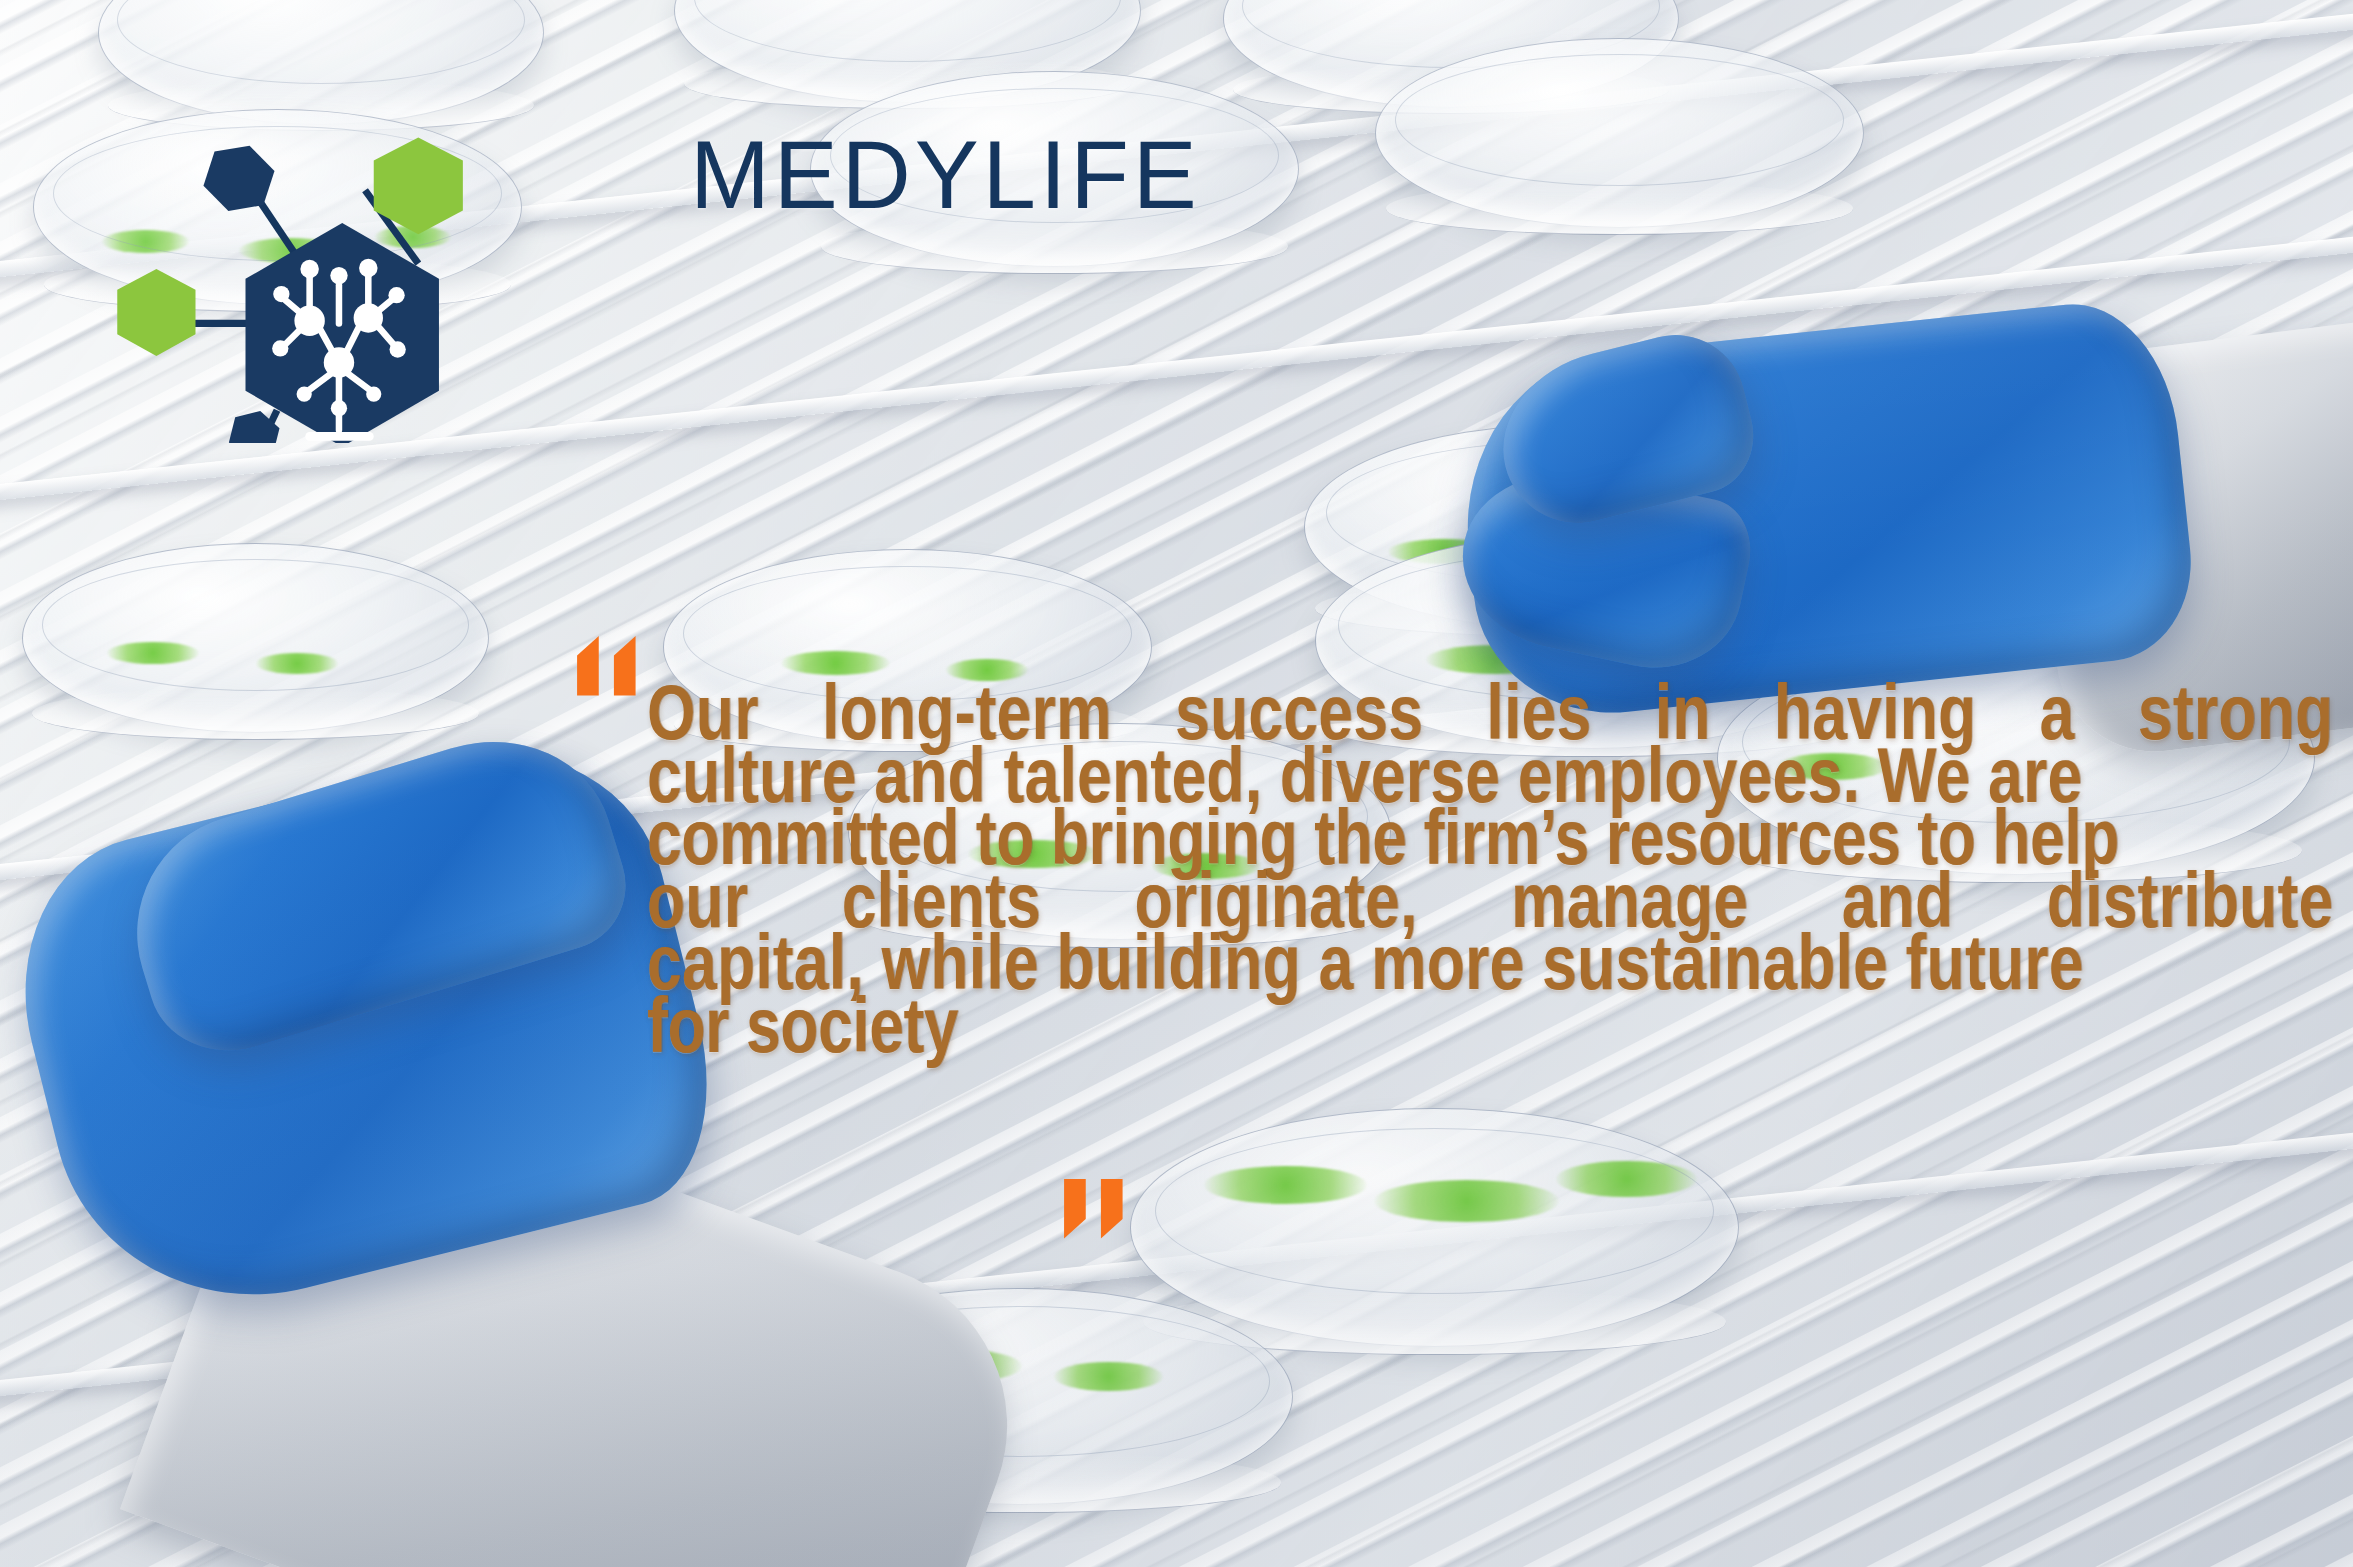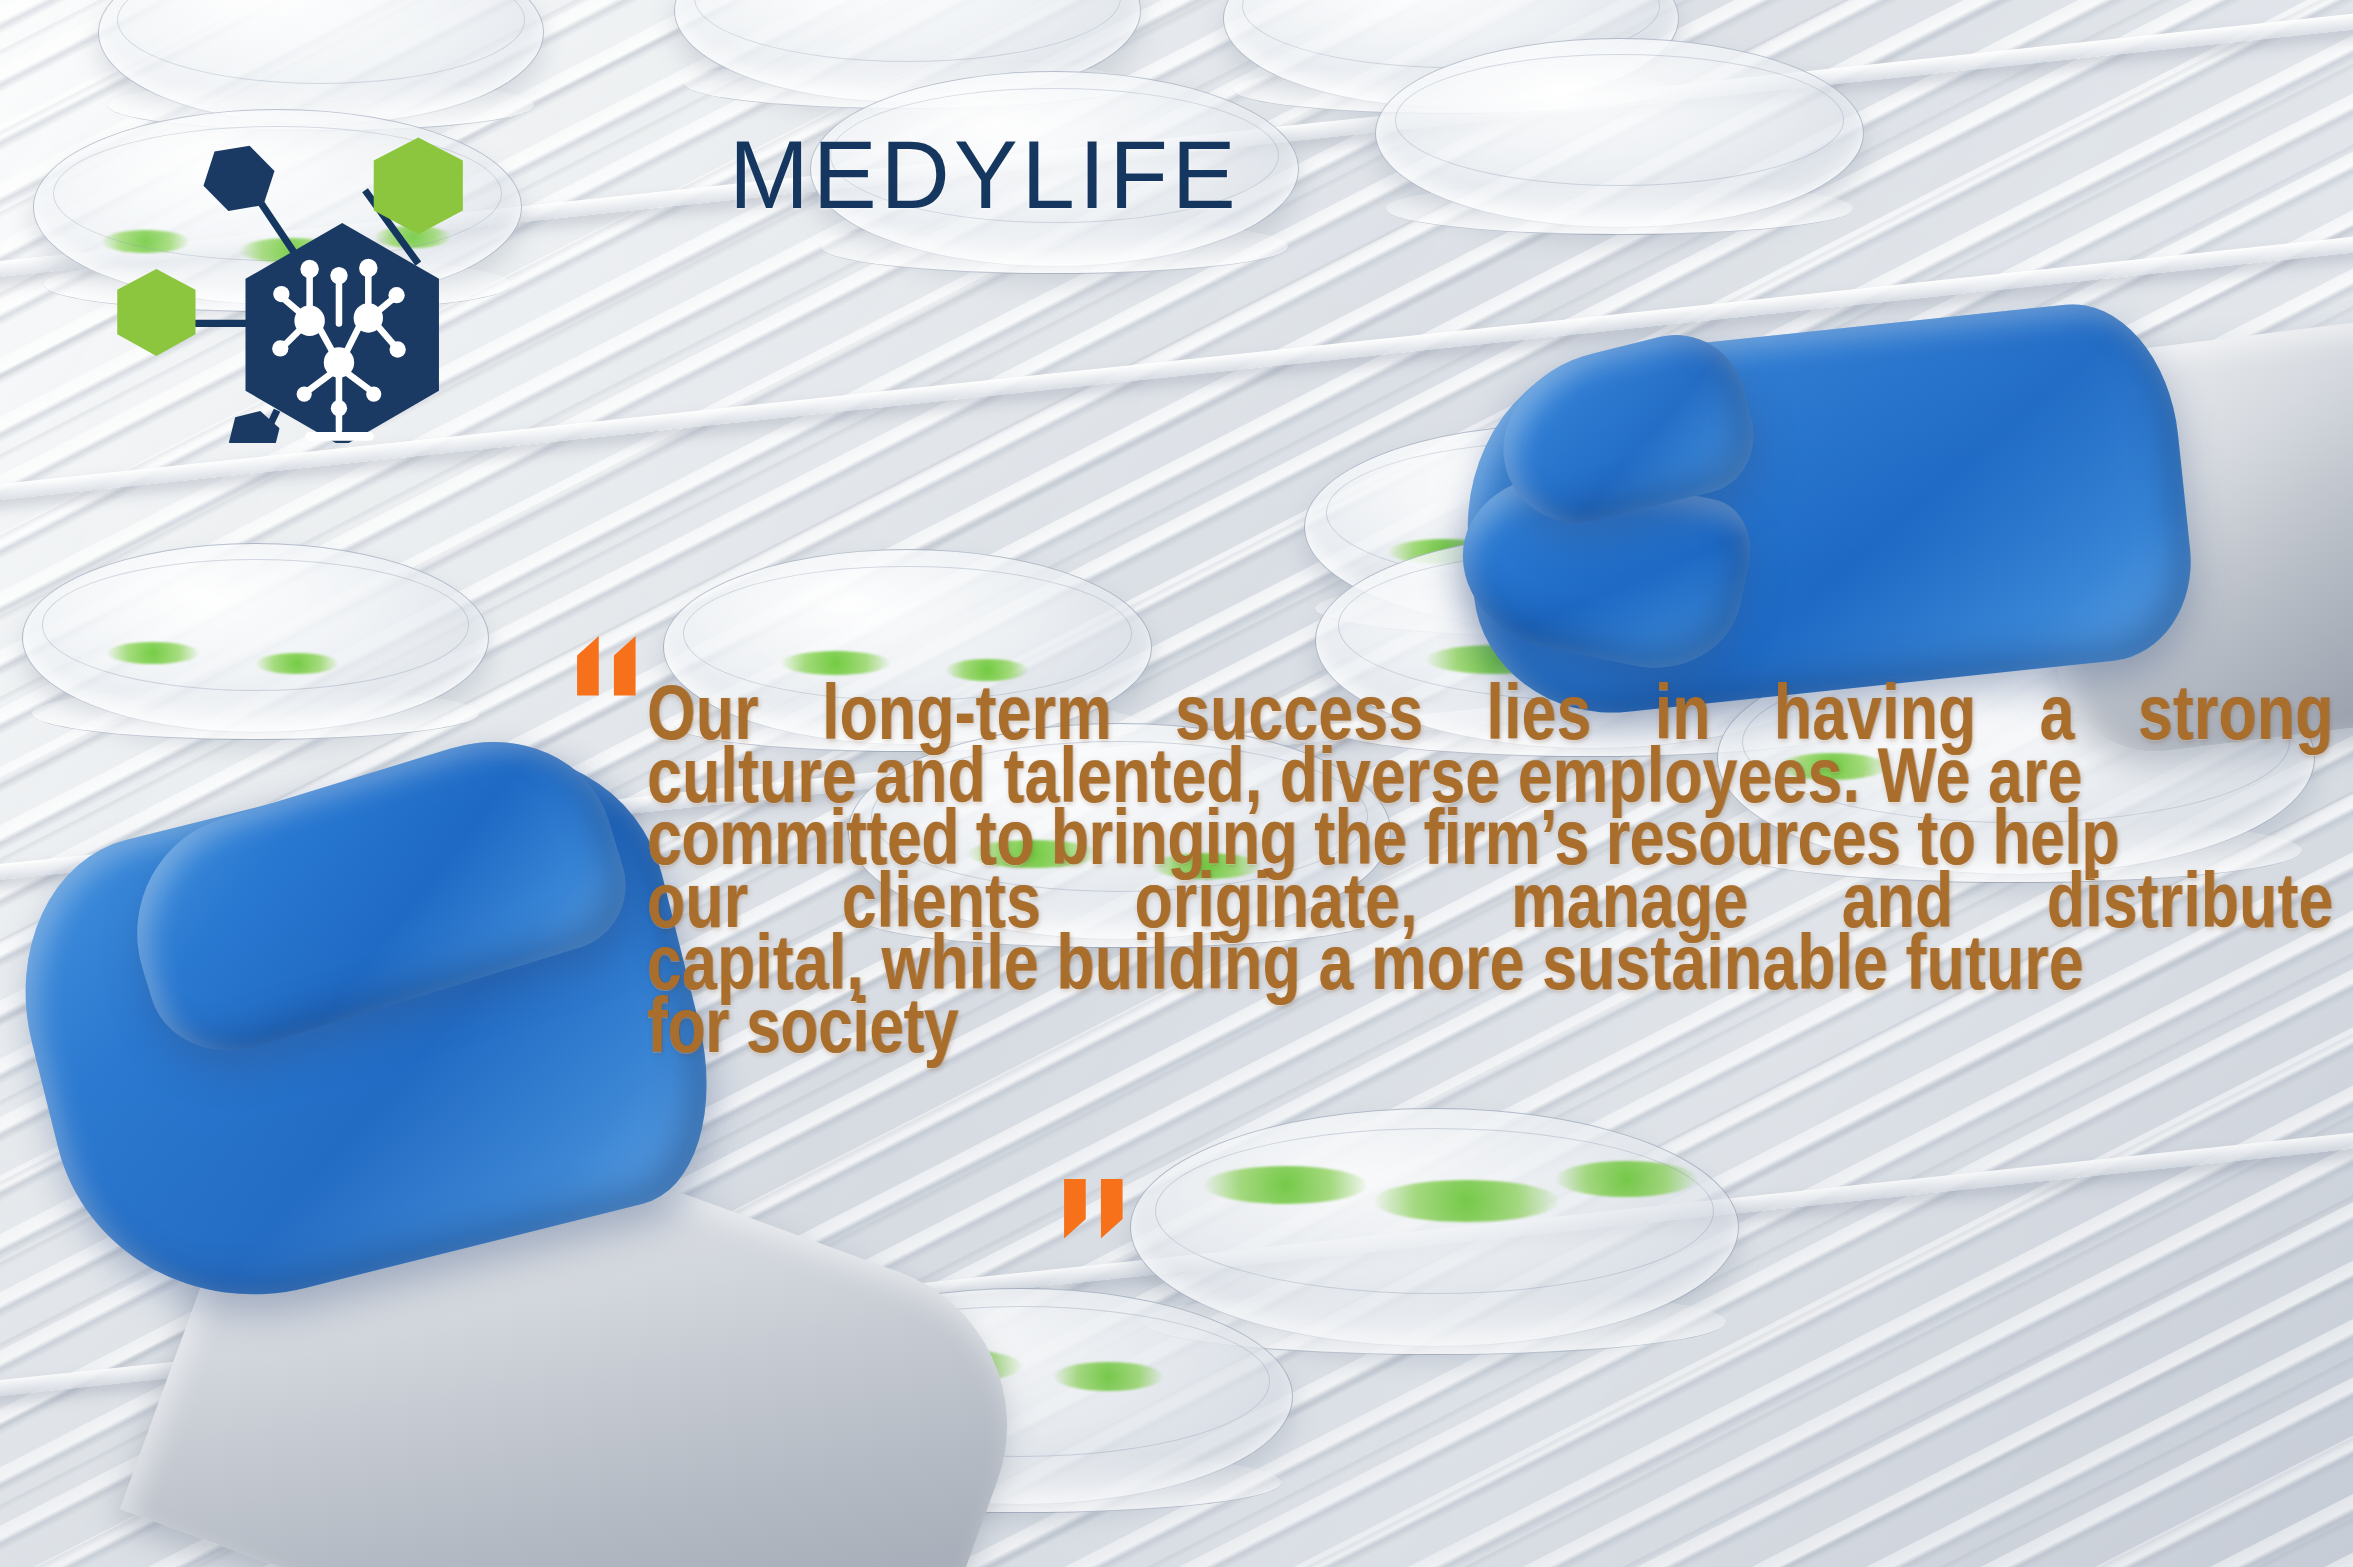--- a/index.html
+++ b/index.html
@@ -102,21 +102,20 @@
 
   
   .logo{ position:absolute; left:114px; top:106px; width:1065px; height:369px; }
   .logo svg{ display:block; }
   .logo-word{
     position:absolute; left:576px; top:20.6px;
     font-family:"Liberation Sans", sans-serif;
     font-size:96px; letter-spacing:3.8px; font-weight:400;
     color:#15365e; line-height:1;
     text-shadow:0 1.1px 3.3px rgba(255,255,255,.55);
-    margin-left:39px;
   }
   .logo-sub{
     position:absolute; left:614px; top:111px;
     font-family:"Liberation Serif", serif;
     font-size:70px; letter-spacing:5.4px; font-weight:700;
     color:#8cc63e; line-height:1;
     text-shadow:0 1.1px 3.3px rgba(255,255,255,.45);
   }
 
   

